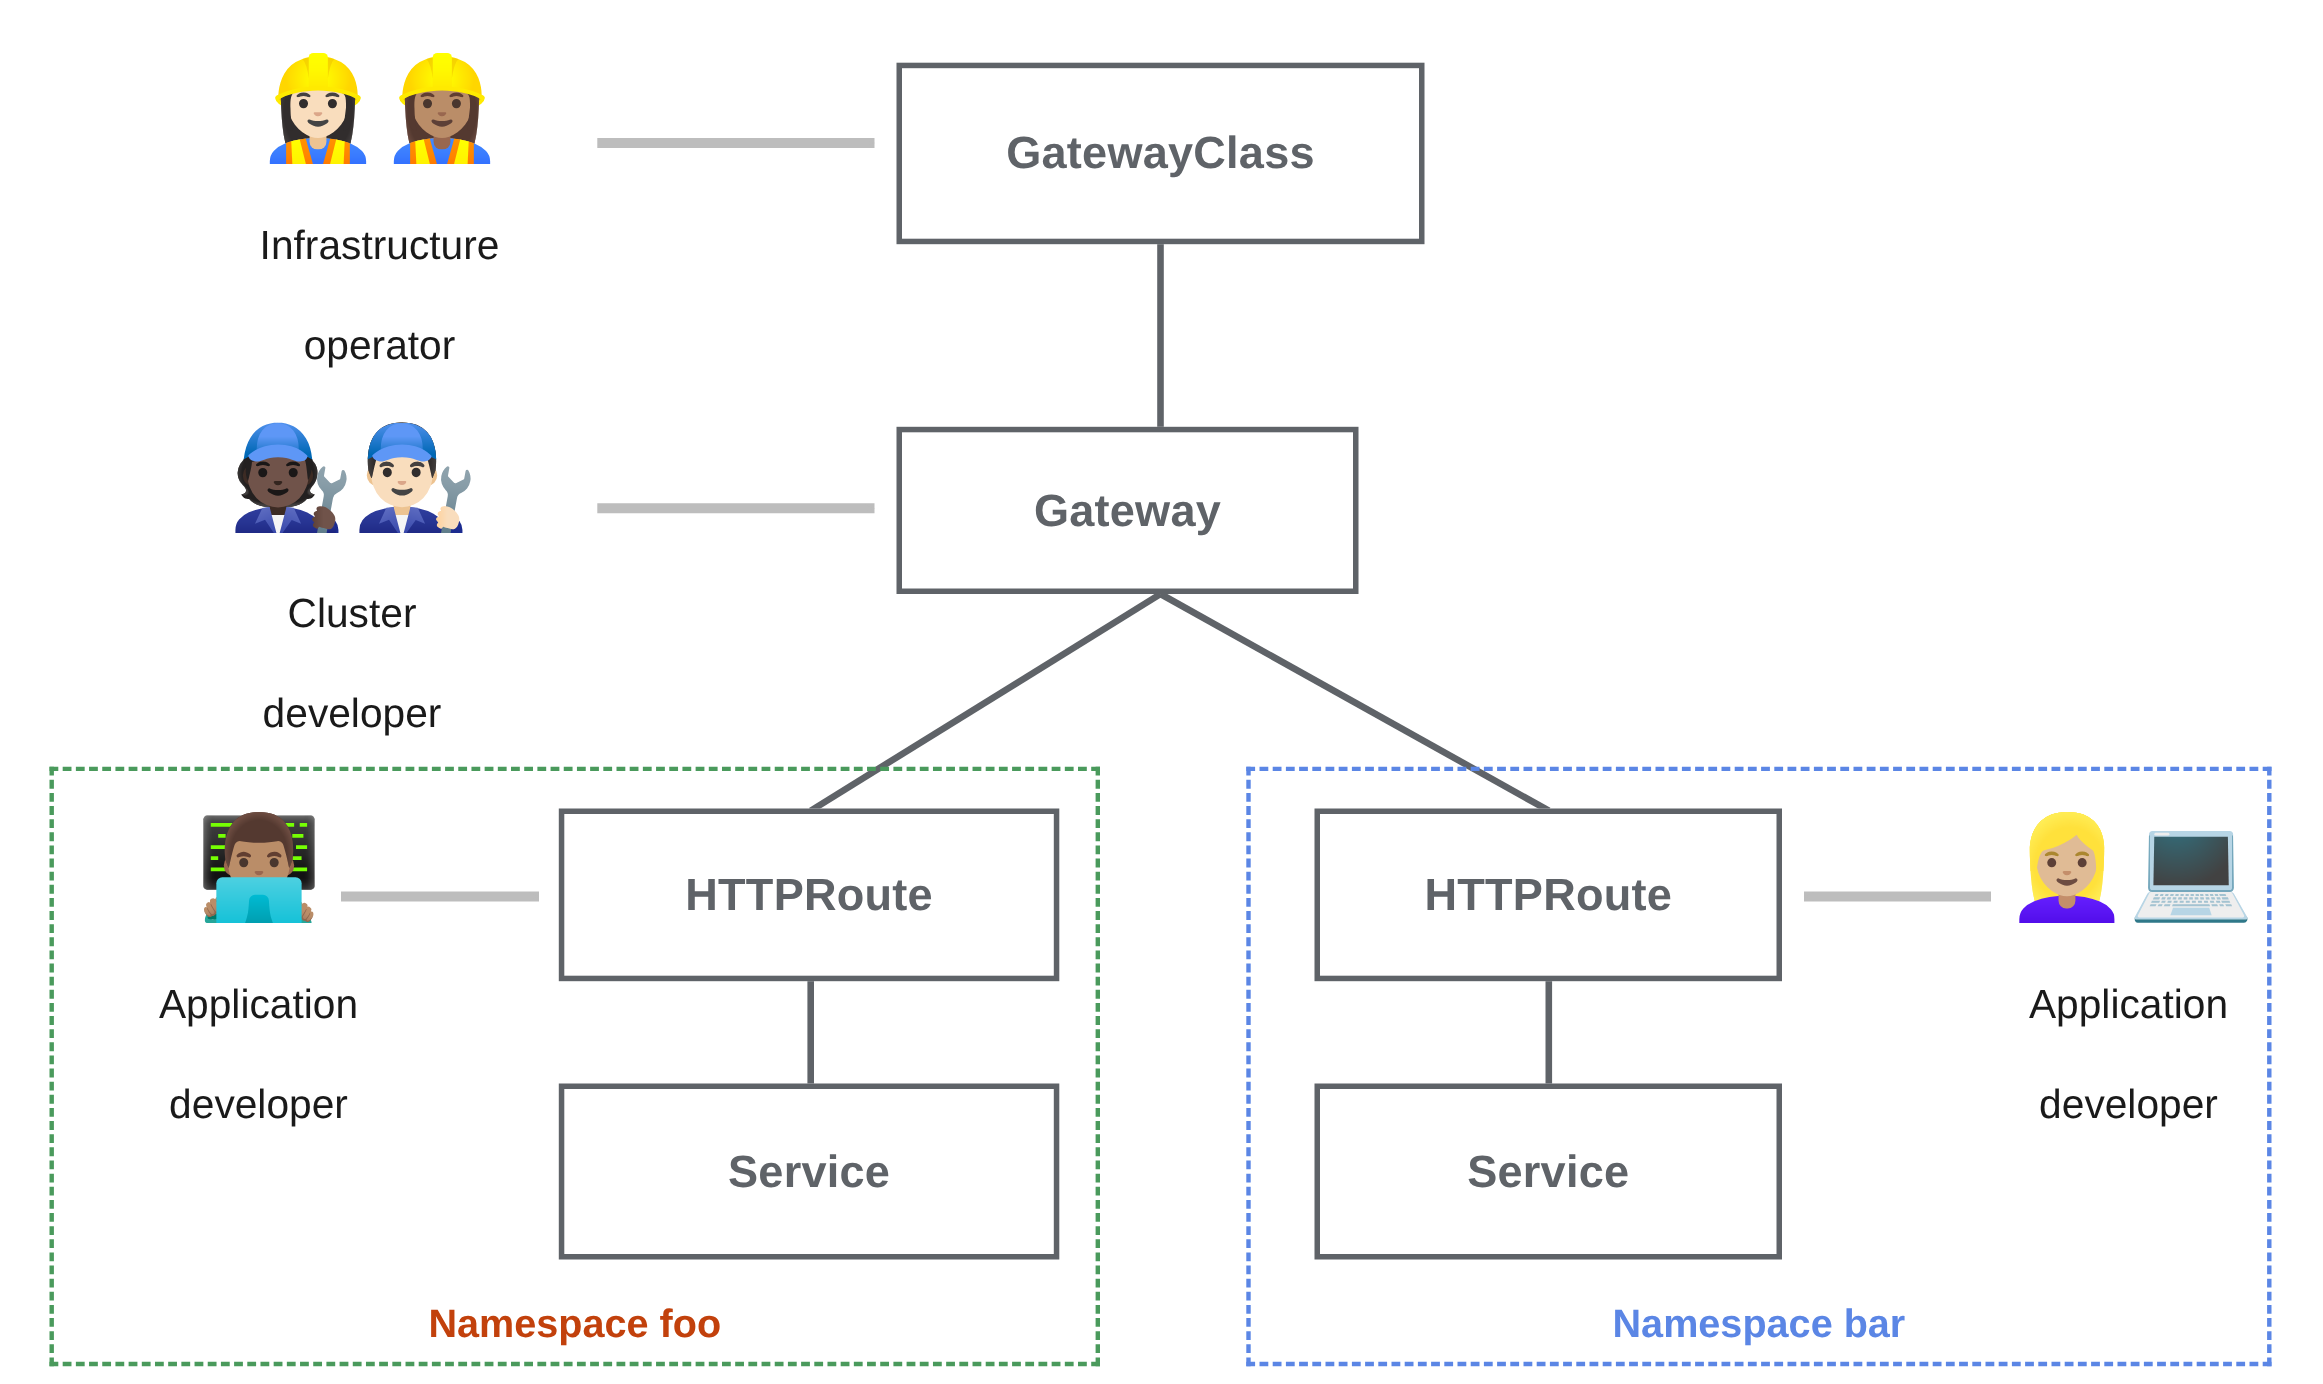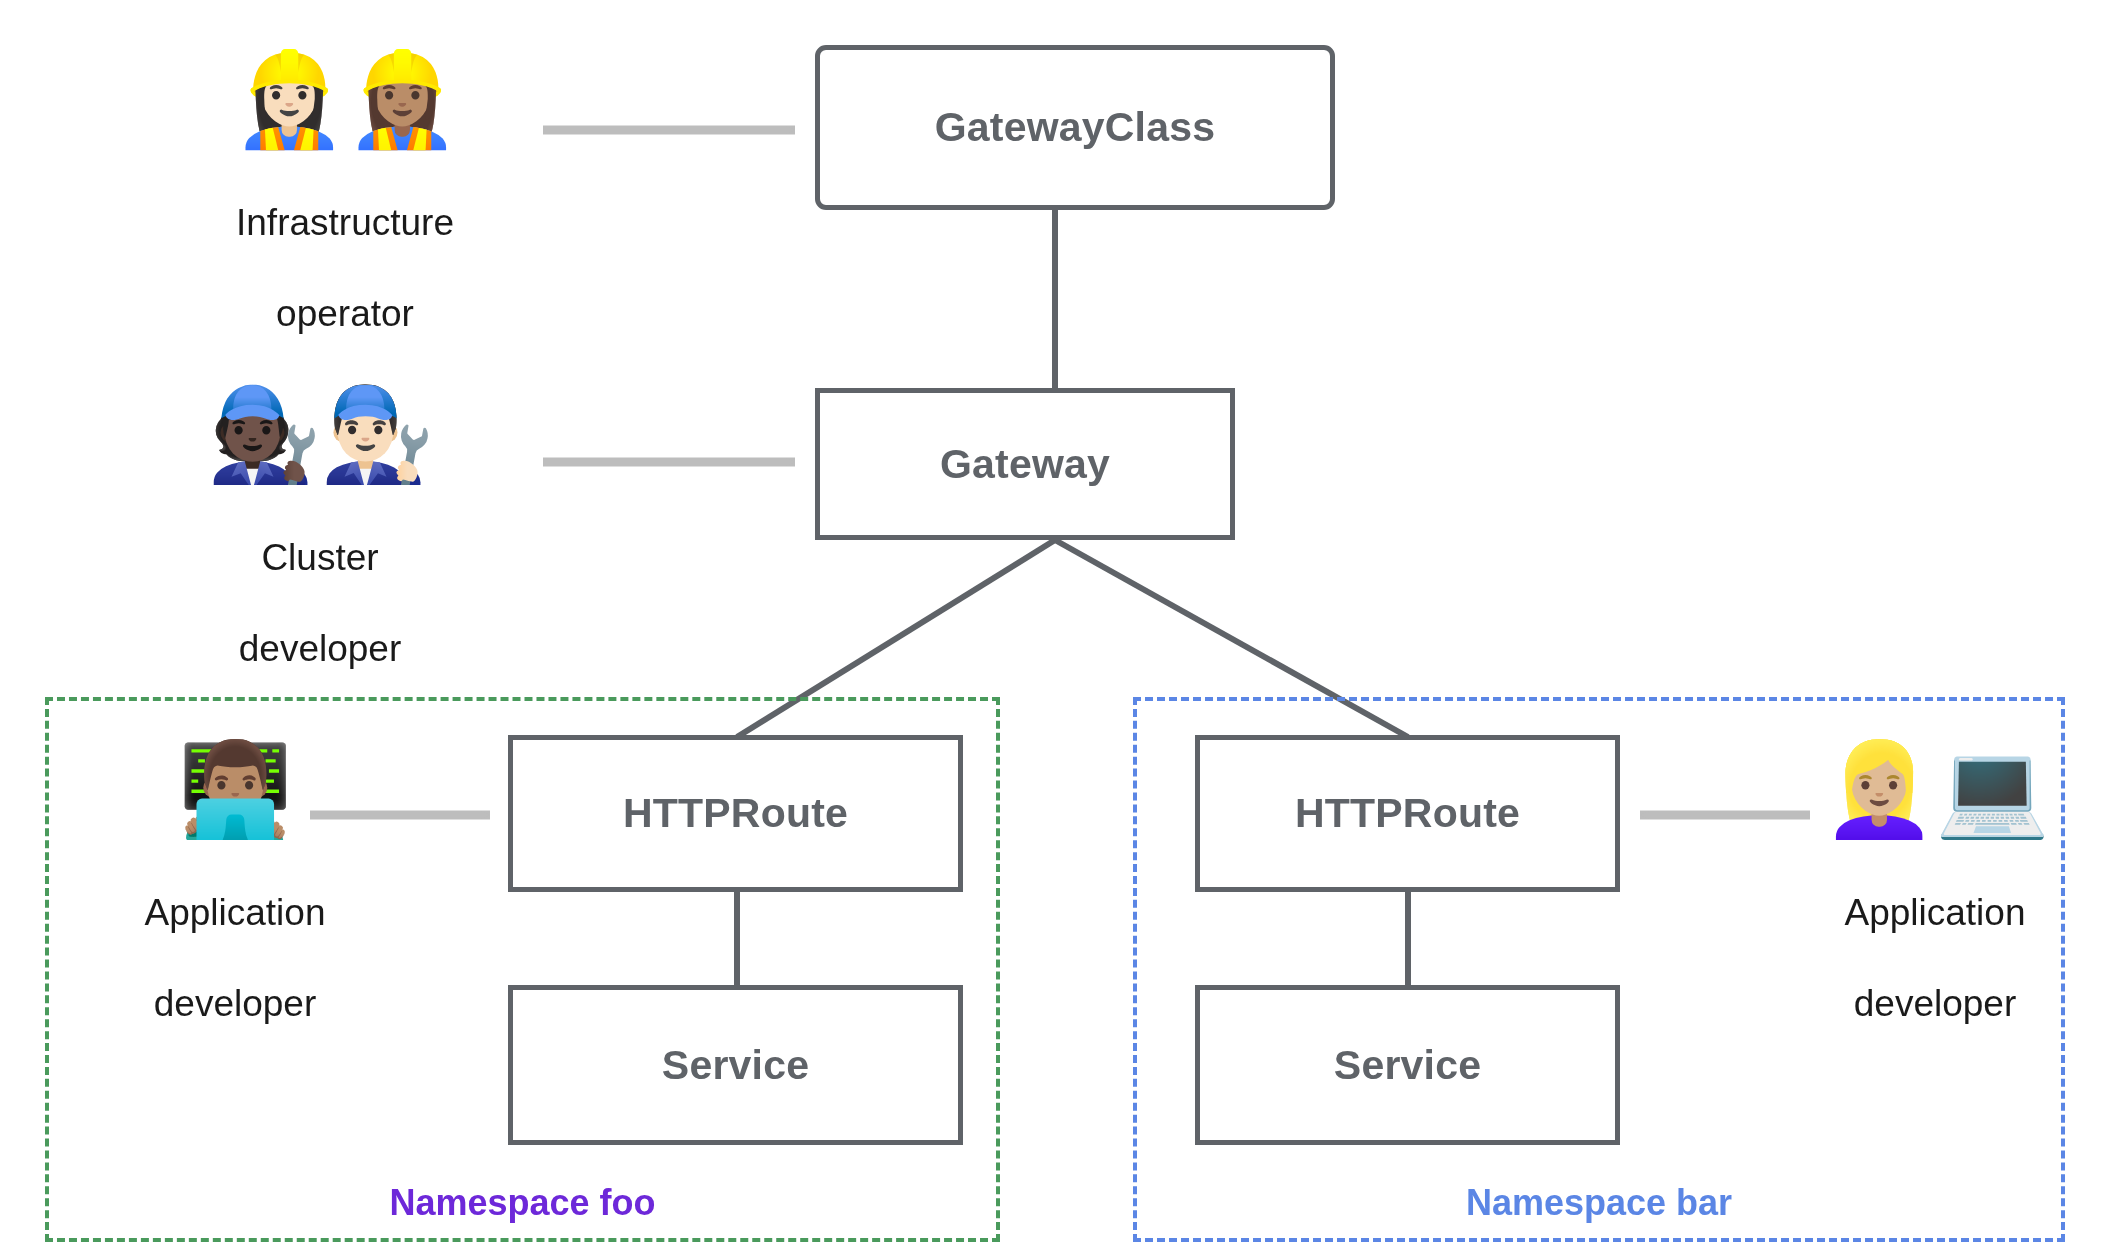--- a/index.html
+++ b/index.html
@@ -42,21 +42,21 @@
   }
   .res-box .res-label {
     font-size: 41px;
     font-weight: bold;
     color: #5f6368;
     letter-spacing: 0.2px;
     white-space: nowrap;
     line-height: 1;
   }
 
-  #box-gatewayclass { left: 815px;  top: 45px;  width: 520px; height: 165px; border-radius: 11px; }
+  #box-gatewayclass { left: 815px;  top: 57px;  width: 480px; height: 165px; }
   #box-gateway      { left: 815px;  top: 388px; width: 420px; height: 152px; }
   #box-httproute-foo{ left: 508px;  top: 735px; width: 455px; height: 157px; }
   #box-service-foo  { left: 508px;  top: 985px; width: 455px; height: 160px; }
   #box-httproute-bar{ left: 1195px; top: 735px; width: 425px; height: 157px; }
   #box-service-bar  { left: 1195px; top: 985px; width: 425px; height: 160px; }
 
   
   .namespace {
     position: absolute;
     box-sizing: border-box;
@@ -70,21 +70,21 @@
     right: 0;
     text-align: center;
     font-size: 36px;
     font-weight: bold;
     white-space: nowrap;
   }
   #ns-foo {
     left: 45px; top: 697px; width: 955px; height: 545px;
     border: 4px dashed #4a9a5c;
   }
-  #ns-foo .ns-label { color: #6d28d9; }
+  #ns-foo .ns-label { color: #c2410c; }
   #ns-bar {
     left: 1133px; top: 697px; width: 932px; height: 545px;
     border: 4px dashed #5b86e5;
   }
   #ns-bar .ns-label { color: #5b86e5; }
 
   
   .persona {
     position: absolute;
     z-index: 4;

